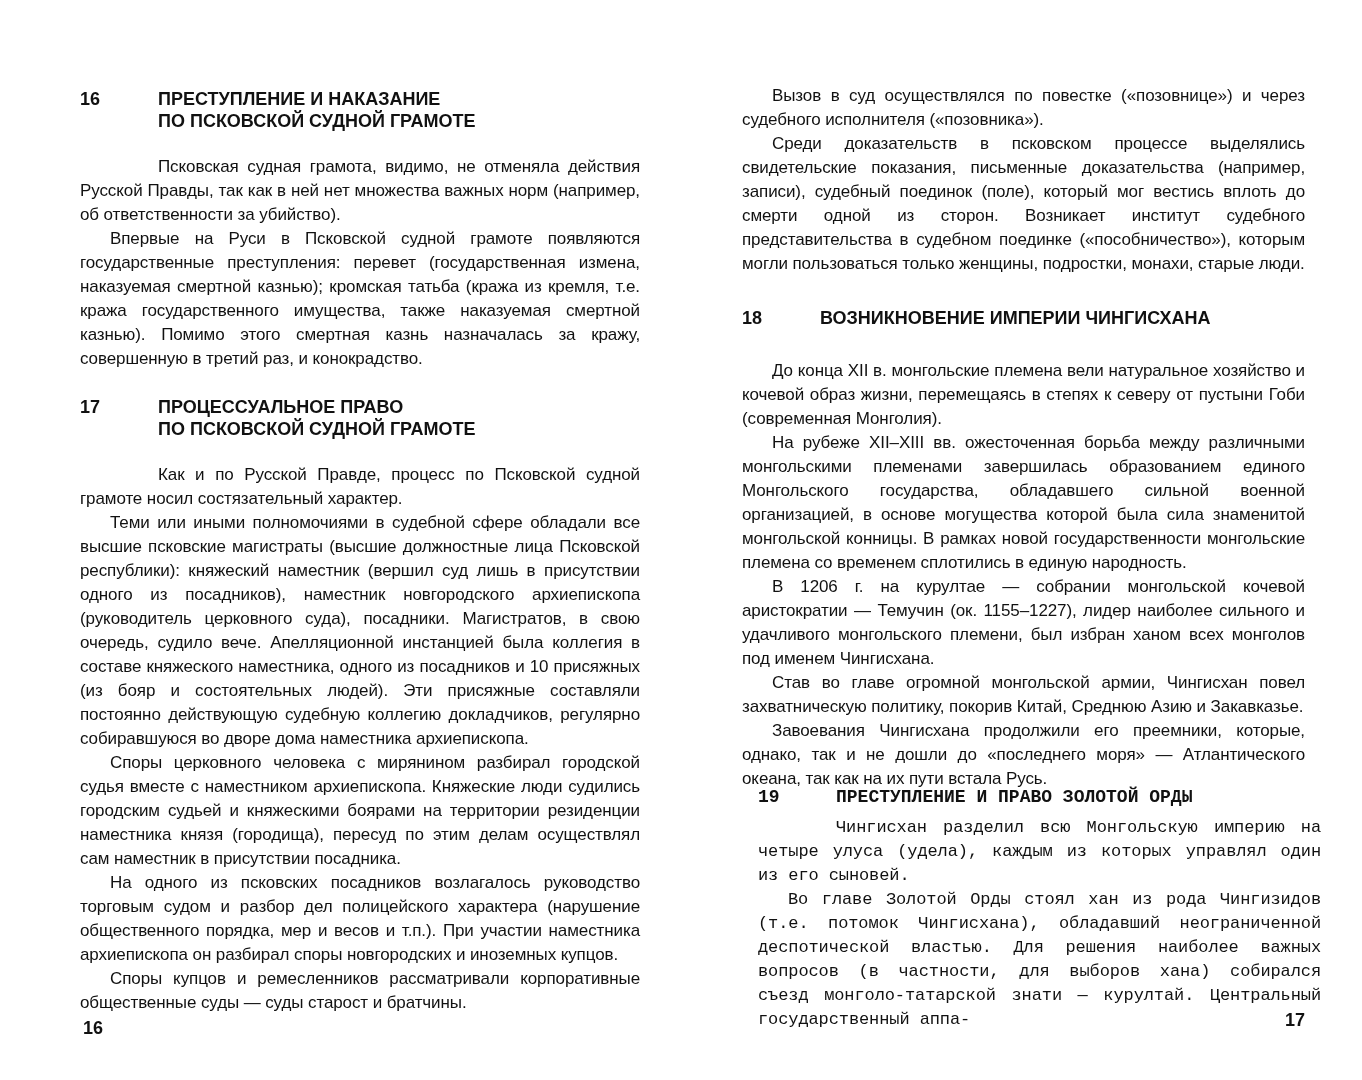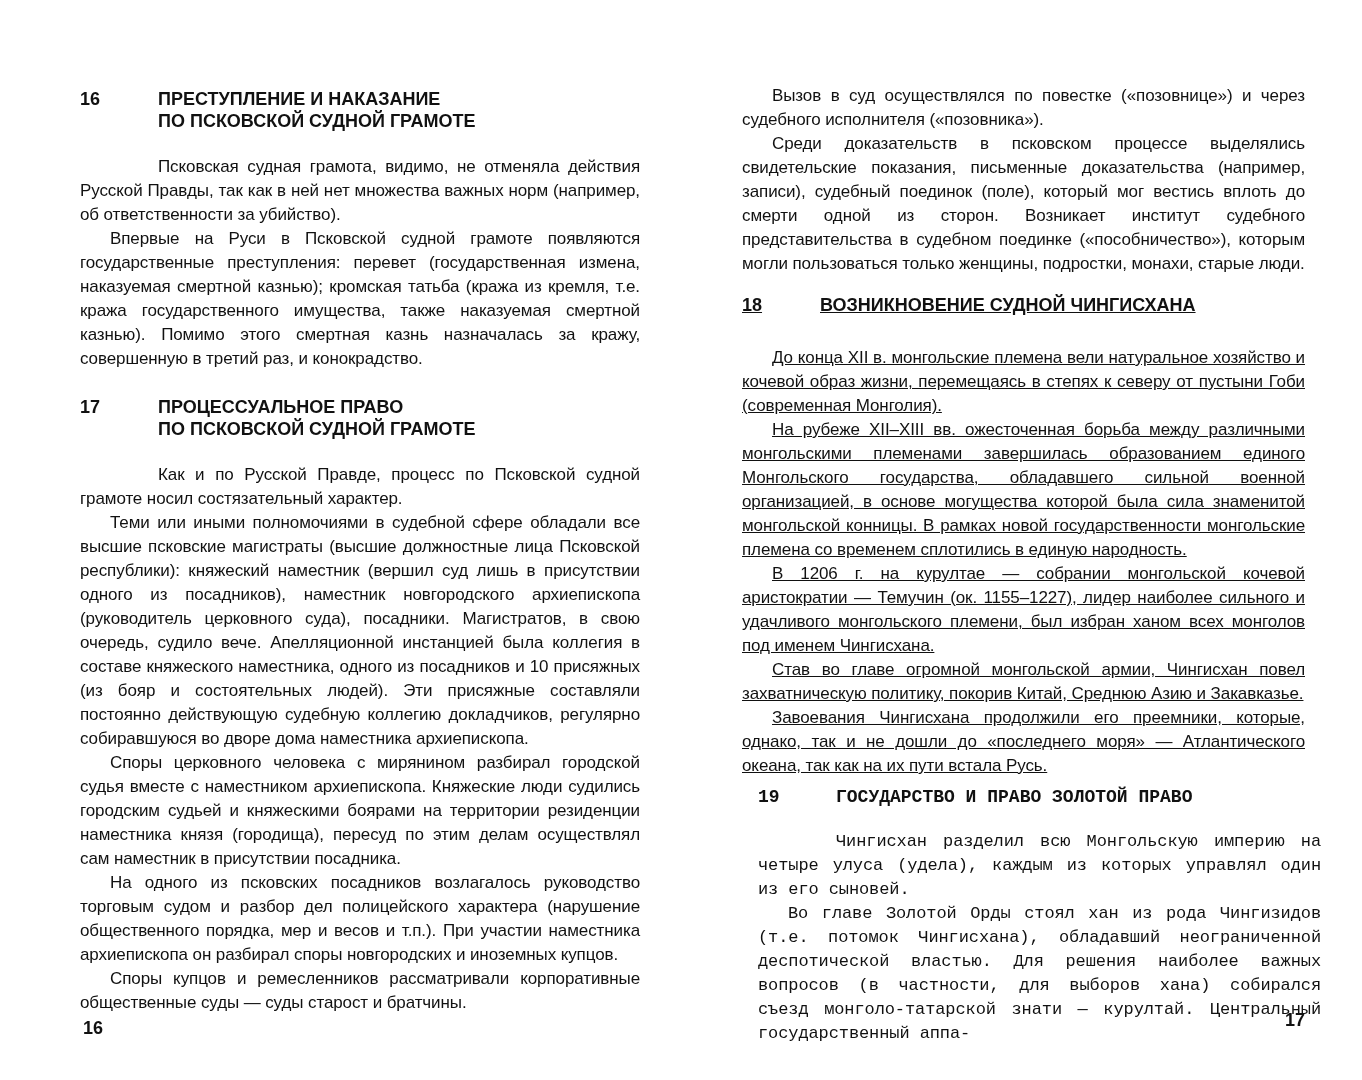--- a/index.html
+++ b/index.html
@@ -54,43 +54,43 @@
 
   <div class="page-num" style="top:1018px; left:3px;">16</div>
 </div>
 
 <div class="page right">
   <div style="position:absolute; top:84px; left:0; width:563px;">
     <p>Вызов в суд осуществлялся по повестке («позовнице») и через судебного исполнителя («позовника»).</p>
     <p>Среди доказательств в псковском процессе выделялись свидетельские показания, письменные доказательства (например, записи), судебный поединок (поле), который мог вестись вплоть до смерти одной из сторон. Возникает институт судебного представительства в судебном поединке («пособничество»), которым могли пользоваться только женщины, подростки, монахи, старые люди.</p>
   </div>
 
-  <div style="position:absolute; top:294px; left:0; width:563px;text-decoration:underline;">
+  <div style="position:absolute; top:307px; left:0; width:563px;">
     <div class="section-head">
       <div class="section-num">18</div>
       <div class="section-title">
-        <span>ВОЗНИКНОВЕНИЕ СУДНОЙ ЧИНГИСХАНА</span>
+        <span>ВОЗНИКНОВЕНИЕ ИМПЕРИИ ЧИНГИСХАНА</span>
       </div>
     </div>
     <div style="margin-top:30px;">
       <p>До конца XII в. монгольские племена вели натуральное хозяйство и кочевой образ жизни, перемещаясь в степях к северу от пустыни Гоби (современная Монголия).</p>
       <p>На рубеже XII–XIII вв. ожесточенная борьба между различными монгольскими племенами завершилась образованием единого Монгольского государства, обладавшего сильной военной организацией, в основе могущества которой была сила знаменитой монгольской конницы. В рамках новой государственности монгольские племена со временем сплотились в единую народность.</p>
       <p>В 1206 г. на курултае — собрании монгольской кочевой аристократии — Темучин (ок. 1155–1227), лидер наиболее сильного и удачливого монгольского племени, был избран ханом всех монголов под именем Чингисхана.</p>
       <p>Став во главе огромной монгольской армии, Чингисхан повел захватническую политику, покорив Китай, Среднюю Азию и Закавказье.</p>
       <p>Завоевания Чингисхана продолжили его преемники, которые, однако, так и не дошли до «последнего моря» — Атлантического океана, так как на их пути встала Русь.</p>
     </div>
   </div>
 
   <div style="position:absolute; top:786px; left:16px; width:563px;font-family:Liberation Mono, monospace;">
     <div class="section-head">
       <div class="section-num">19</div>
       <div class="section-title">
-        <span>ГОСУДАРСТВО И ПРАВО ЗОЛОТОЙ ПРАВО</span>
+        <span>ПРЕСТУПЛЕНИЕ И ПРАВО ЗОЛОТОЙ ОРДЫ</span>
       </div>
     </div>
-    <div style="margin-top:22px;">
+    <div style="margin-top:8px;">
       <p class="lead">Чингисхан разделил всю Монгольскую империю на четыре улуса (удела), каждым из которых управлял один из его сыновей.</p>
       <p>Во главе Золотой Орды стоял хан из рода Чингизидов (т.е. потомок Чингисхана), обладавший неограниченной деспотической властью. Для решения наиболее важных вопросов (в частности, для выборов хана) собирался съезд монголо-татарской знати — курултай. Центральный государственный аппа-</p>
     </div>
   </div>
 
   <div class="page-num" style="top:1010px; right:0;">17</div>
 </div>
 
 </body></html>

